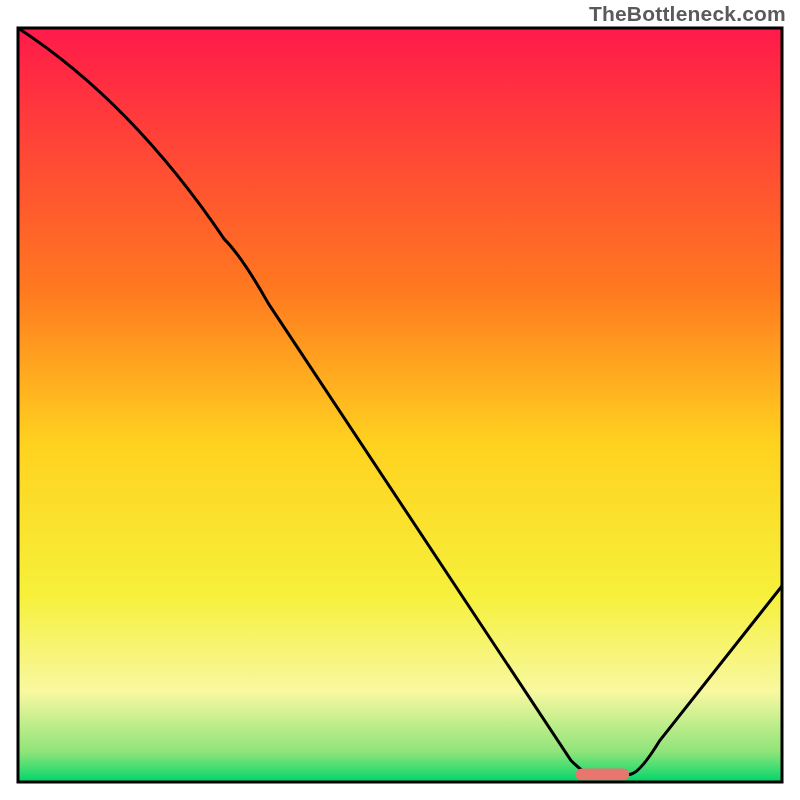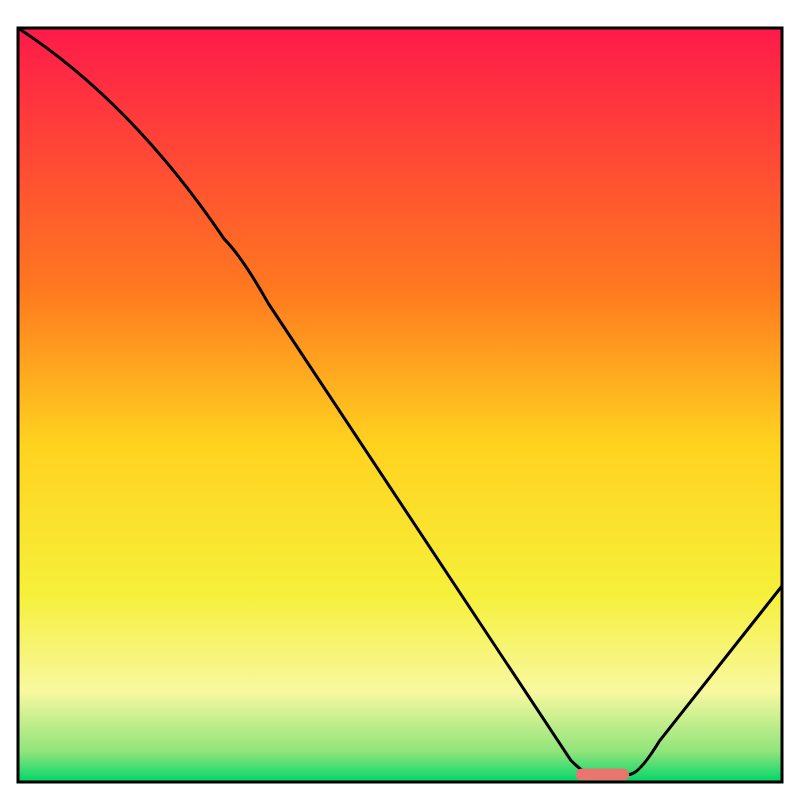--- a/index.html
+++ b/index.html
@@ -26,20 +26,21 @@
     letter-spacing: 0.2px;
   }
   svg {
     display: block;
   }
 </style>
 </head>
 <body>
 
 <div class="container">
+  <div class="watermark">TheBottleneck.com</div>
 
   <svg id="chart-svg" width="800" height="800" viewBox="0 0 800 800">
     <defs>
       <linearGradient id="bg-grad" x1="0" y1="0" x2="0" y2="1">
           <stop offset="0%" stop-color="#ff1a4a"></stop>
           <stop offset="35%" stop-color="#ff7a1f"></stop>
           <stop offset="55%" stop-color="#ffd21f"></stop>
           <stop offset="75%" stop-color="#f6f03a"></stop>
           <stop offset="88%" stop-color="#f8f8a0"></stop>
           <stop offset="96%" stop-color="#8fe47a"></stop>

